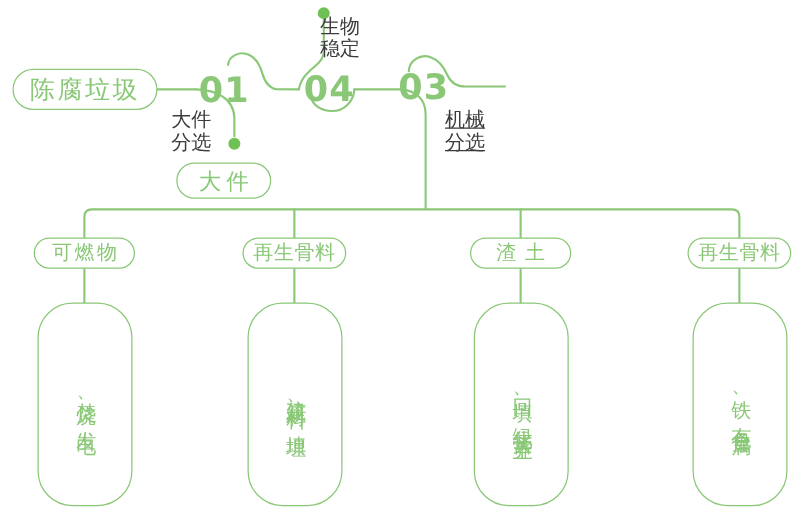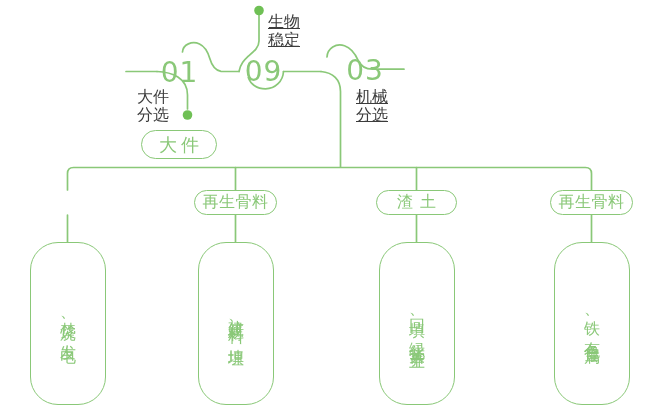--- a/index.html
+++ b/index.html
@@ -22,21 +22,21 @@
   .pill-source{left:10px;top:55px;width:116px;height:33px;font-size:20px;letter-spacing:2px;}
   .pill-bulky{left:141px;top:130px;width:76px;height:29px;font-size:18px;letter-spacing:4px;text-indent:4px;}
   .pill-cat{height:25px;font-size:16px;}
   .pill-cat1{left:27px;top:190px;width:81px;letter-spacing:2px;text-indent:2px;}
   .pill-cat2{left:194px;top:190px;width:83px;letter-spacing:0.5px;text-align:right;}
   .pill-cat3{left:376px;top:190px;width:81px;letter-spacing:7px;text-indent:7px;}
   .pill-cat4{left:550px;top:190px;width:83px;letter-spacing:0.5px;}
 
   .num{
     position:absolute;transform:translate(-50%,-50%);
-    color:var(--g);font-size:28px;letter-spacing:1px;font-weight:400;
+    color:var(--g);font-size:28px;letter-spacing:1px;font-weight:700;
     font-family:"DejaVu Sans","Liberation Sans",sans-serif;
     text-align:center;
   }
   .step-label{
     position:absolute;color:var(--dark);font-size:16px;line-height:1.15;
     font-weight:400;white-space:nowrap;
   }
   .bin{
     position:absolute;top:242px;width:76px;height:163px;box-sizing:border-box;
     border:1.7px solid var(--g);border-radius:28px;background:#fff;
@@ -68,40 +68,42 @@
       <path d="M416.5 167.5 V190"></path>
       <path d="M67.5 215 V242"></path>
       <path d="M235.5 215 V242"></path>
       <path d="M416.5 215 V242"></path>
       <path d="M591.5 215 V242"></path>
     </g>
     <circle cx="187.5" cy="115" r="4.8" fill="#6fc055"></circle>
     <circle cx="259" cy="10.5" r="4.8" fill="#6fc055"></circle>
   </svg>
 
+  <div class="pill pill-source">陈腐垃圾</div>
 
   <div class="num" style="left:179.5px;top:71.5px;">01</div>
-  <div class="num" style="left:263.5px;top:71px;">09</div>
-  <div class="num" style="left:339px;top:70px;margin-left:26px;">03</div>
+  <div class="num" style="left:263.5px;top:71px;">04</div>
+  <div class="num" style="left:339px;top:70px;">03</div>
 
   <div class="step-label" style="left:137px;top:88px;">
     <div>大件</div>
     <div>分选</div>
   </div>
-  <div class="step-label" style="left:268px;top:13px;text-decoration:underline;">
+  <div class="step-label" style="left:256px;top:13px;">
     <div>生物</div>
     <div>稳定</div>
   </div>
   <div class="step-label" style="left:356px;top:88px;text-decoration:underline;">
     <div>机械</div>
     <div>分选</div>
   </div>
 
   <div class="pill pill-bulky">大件</div>
 
+  <div class="pill pill-cat pill-cat1">可燃物</div>
   <div class="pill pill-cat pill-cat2">再生骨料</div>
   <div class="pill pill-cat pill-cat3">渣土</div>
   <div class="pill pill-cat pill-cat4">再生骨料</div>
 
   <div class="bin bin1">
     <span class="bin-text">焚烧、发电</span>
   </div>
   <div class="bin bin2">
     <span class="bin-text">建筑材料、填埋</span>
   </div>

